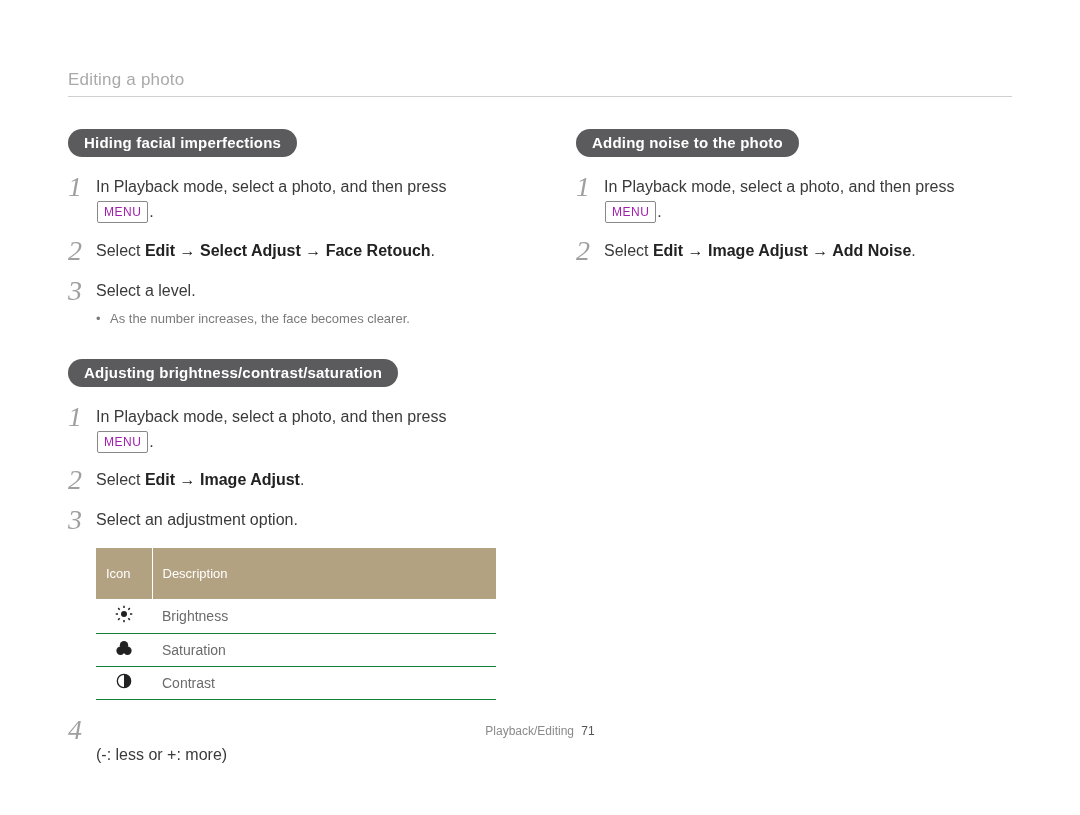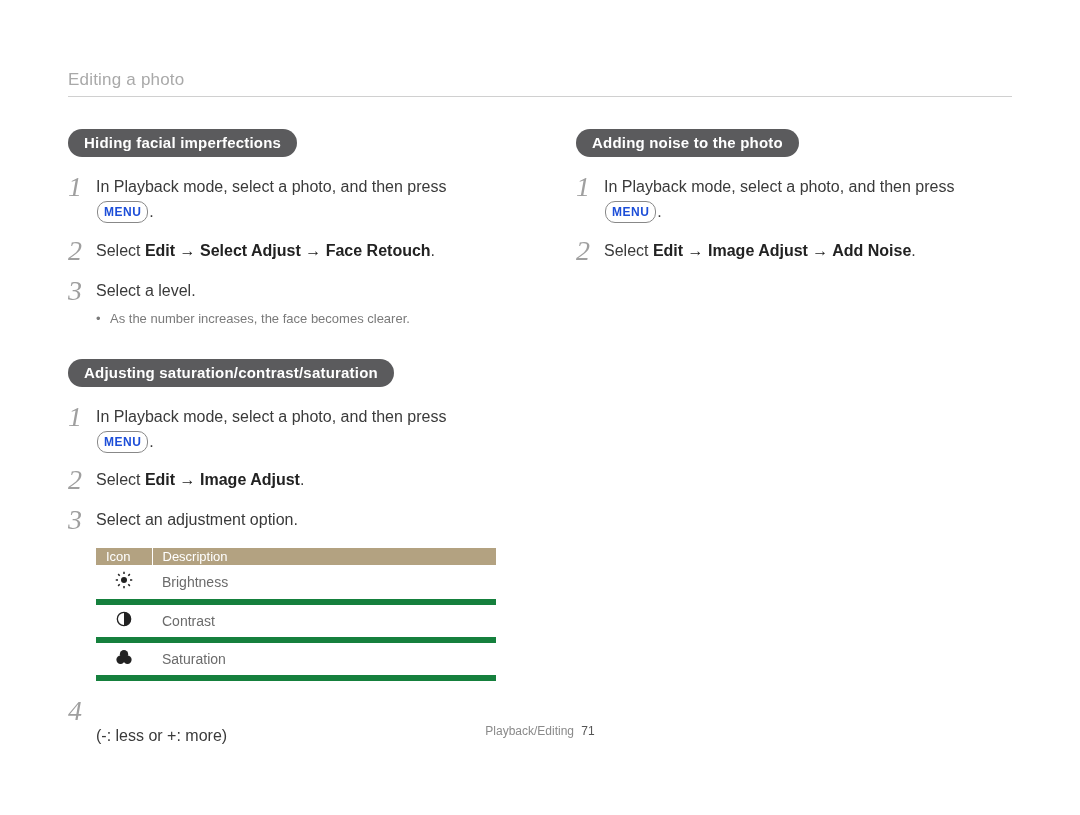--- a/index.html
+++ b/index.html
@@ -34,49 +34,49 @@
   }
   ol.steps > li .body {
     flex: 1;
     font-size: 16px;
     line-height: 1.55;
     color: #3a3a3a;
   }
   .menu-key {
     display: inline-block;
     border: 1px solid #888;
-    border-radius: 10px;
+    border-radius: 2px;
     padding: 1px 6px 1px 6px;
     font-size: 12px;
-    font-weight: 700;
+    font-weight: 400;
     letter-spacing: 0.5px;
-    color: #1d4ed8;
+    color: #a21caf;
     vertical-align: 1px;
     margin: 0 1px;
   }
   .bold { font-weight: 700; color: #222; }
   ul.note { list-style: none; padding: 0; margin: 6px 0 0 0; }
   ul.note li { display: flex; align-items: flex-start; font-size: 13px; color: #7a7a7a; line-height: 1.5; }
   ul.note li .bullet { width: 14px; flex: 0 0 14px; }
   table.icon-table { border-collapse: collapse; width: 400px; margin: 4px 0 18px 28px; }
   table.icon-table th {
     background: #b3a281;
     color: #fff;
     font-size: 13px;
     font-weight: 400;
     text-align: left;
-    padding: 1px 10px;
+    padding: 18px 10px;
     border-right: 1px solid #fff;
   }
   table.icon-table th:last-child { border-right: none; }
   table.icon-table td {
     font-size: 14px;
     color: #6b6b6b;
     padding: 6px 10px;
-    border-bottom: 6px solid #15803d;
+    border-bottom: 1px solid #15803d;
   }
   table.icon-table td.icon-cell { text-align: center; width: 56px; color: #222; font-size: 16px; }
   .footer {
     position: absolute;
     bottom: 34px;
     left: 0;
     width: 100%;
     text-align: center;
     font-size: 12px;
     color: #8a8a8a;
@@ -119,21 +119,21 @@
               <li>
                 <span class="bullet">•</span>
                 <span>As the number increases, the face becomes clearer.</span>
               </li>
             </ul>
           </span>
         </li>
       </ol>
 
       
-      <div class="pill">Adjusting saturation/contrast/saturation</div>
+      <div class="pill">Adjusting brightness/contrast/saturation</div>
       <ol class="steps" style="margin-bottom:8px;">
         <li>
           <span class="num">1</span>
           <span class="body">
             <span>In Playback mode, select a photo, and then press </span><span class="menu-key">MENU</span><span>.</span>
           </span>
         </li>
         <li>
           <span class="num">2</span>
           <span class="body">
@@ -171,41 +171,41 @@
                       <line x1="4.2" y1="19.8" x2="6.3" y2="17.7"></line>
                       <line x1="17.7" y1="6.3" x2="19.8" y2="4.2"></line>
                     </g>
                   </svg>
               </span>
             </td>
             <td>Brightness</td>
           </tr>
           <tr>
             <td class="icon-cell">
-              <span class="contrast-icon">
-                <svg width="16" height="16" viewBox="0 0 24 24">
-                    <circle cx="12" cy="12" r="10" fill="none" stroke="#222" stroke-width="2"></circle>
-                    <path d="M12 2 A10 10 0 0 1 12 22 Z" fill="#222"></path>
-                  </svg>
-              </span>
-            </td>
-            <td>Contrast</td>
-          </tr>
-          <tr>
-            <td class="icon-cell">
               <span class="saturation-icon">
                 <svg width="18" height="16" viewBox="0 0 26 22">
                     <circle cx="8" cy="15" r="6" fill="#222"></circle>
                     <circle cx="18" cy="15" r="6" fill="#222"></circle>
                     <circle cx="13" cy="7" r="6" fill="#222"></circle>
                   </svg>
               </span>
             </td>
             <td>Saturation</td>
           </tr>
+          <tr>
+            <td class="icon-cell">
+              <span class="contrast-icon">
+                <svg width="16" height="16" viewBox="0 0 24 24">
+                    <circle cx="12" cy="12" r="10" fill="none" stroke="#222" stroke-width="2"></circle>
+                    <path d="M12 2 A10 10 0 0 1 12 22 Z" fill="#222"></path>
+                  </svg>
+              </span>
+            </td>
+            <td>Contrast</td>
+          </tr>
         </tbody>
       </table>
 
       <ol class="steps">
         <li>
           <span class="num">4</span>
           <span class="body">
             <br>
             <span>(-: less or +: more)</span>
           </span>

